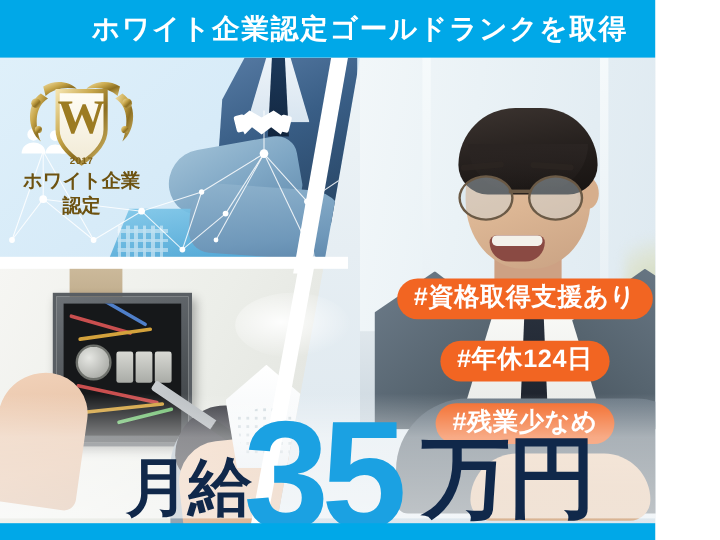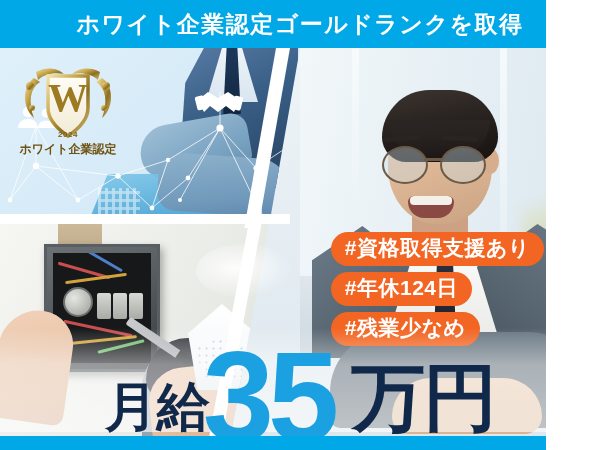--- a/index.html
+++ b/index.html
@@ -305,21 +305,21 @@
   .cloudy{
     position:absolute;left:196px;top:196px;width:96px;height:54px;
     border-radius:50%;
     background:radial-gradient(ellipse at 40% 45%,rgba(255,255,255,.92),rgba(255,255,255,0) 72%);
     z-index:11;
   }
 
   
   .tags{
     position:absolute;right:2px;top:232px;z-index:45;
-    display:flex;flex-direction:column;align-items:flex-start;gap:6px;
+    display:flex;flex-direction:column;align-items:center;gap:18px;
   }
   .tag{
     background:#f26522;
     color:#ffffff;
     font-size:21px;
     font-weight:bold;
     border-radius:17px;
     padding:4px 14px 6px 14px;
     white-space:nowrap;
     letter-spacing:.5px;
@@ -361,21 +361,21 @@
 
   
   .badge{
     position:absolute;left:14px;top:56px;width:108px;height:126px;z-index:46;
   }
   .badge-txt{
     position:absolute;left:0;width:108px;text-align:center;
     color:#8a6a1d;font-weight:bold;
   }
   .badge-year{top:74px;font-size:8px;letter-spacing:.5px;color:#7d6019;}
-  .badge-cert{top:85px;font-size:12px;letter-spacing:0px;color:#6d5210;}
+  .badge-cert{top:85px;font-size:16px;letter-spacing:0px;color:#6d5210;}
   .badge-gold{top:102px;font-size:10px;letter-spacing:3px;color:#8a6a1d;}
   .badge-w{
     position:absolute;left:0;top:18px;width:108px;text-align:center;
     font-size:40px;font-weight:bold;color:#9c7b22;
     font-family:"Liberation Serif","DejaVu Serif",serif;
   }
 </style>
 </head>
 <body>
 
@@ -537,21 +537,21 @@
       <circle cx="18" cy="52" r="3" fill="url(#goldg)"></circle>
       <circle cx="90" cy="52" r="3" fill="url(#goldg)"></circle>
 
       <path d="M34 20 L74 20 L74 52 C74 66 60 76 54 80 C48 76 34 66 34 52 Z" fill="url(#shieldg)" stroke="url(#goldg)" stroke-width="3.5"></path>
 
       <path d="M14 82 L94 82" stroke="url(#goldg)" stroke-width="1.6"></path>
       <path d="M20 100 L88 100" stroke="url(#goldg)" stroke-width="1"></path>
       <path d="M22 113 L86 113" stroke="url(#goldg)" stroke-width="0.9"></path>
     </svg>
     <div class="badge-w">W</div>
-    <div class="badge-txt badge-year">2024</div>
+    <div class="badge-txt badge-year">2017</div>
     <div class="badge-txt badge-cert">ホワイト企業認定</div>
   </div>
 
   <div class="tags">
     <div class="tag">#資格取得支援あり</div>
     <div class="tag">#年休124日</div>
     <div class="tag">#残業少なめ</div>
   </div>
 
   <div class="hl-glow"></div>

